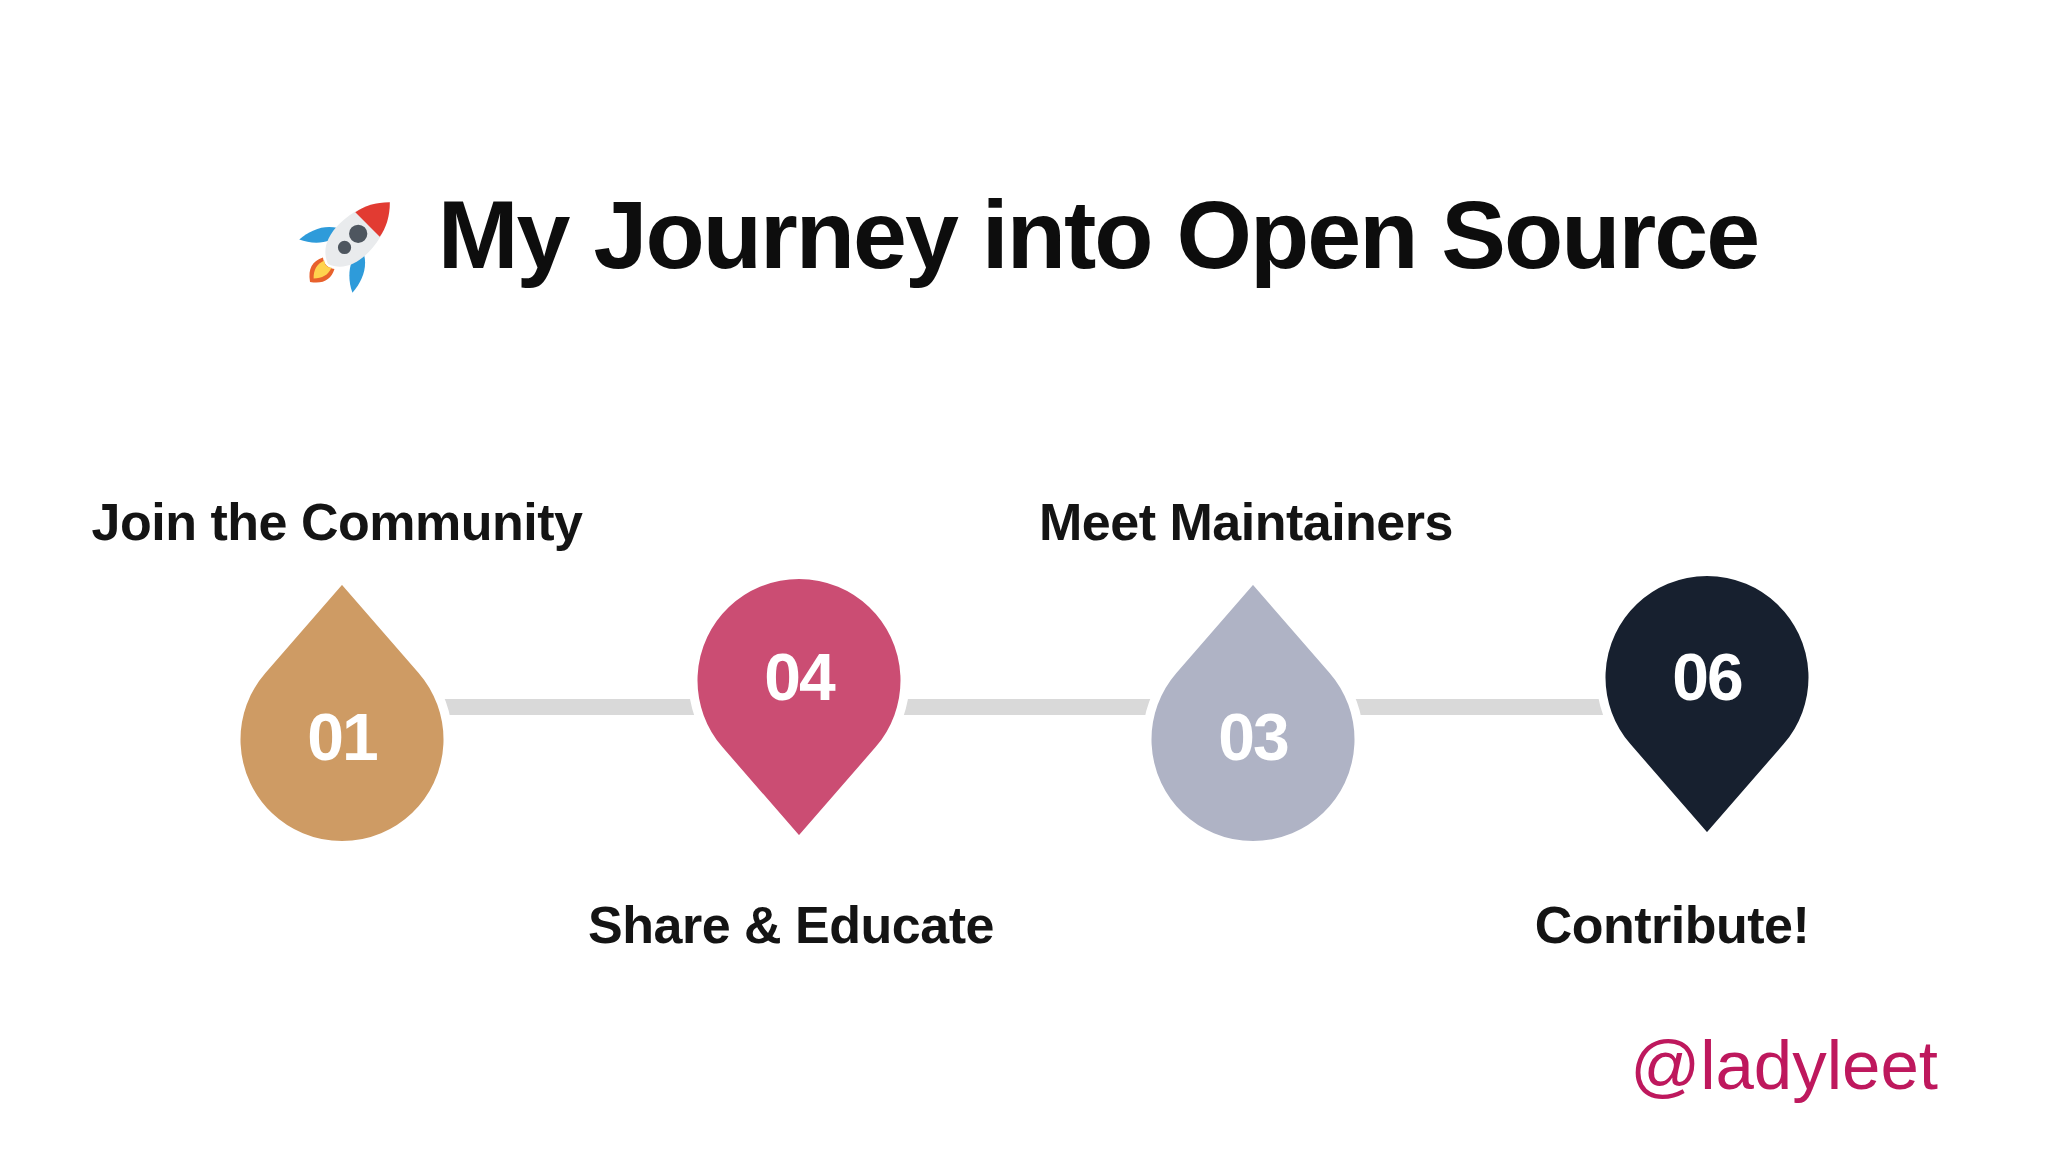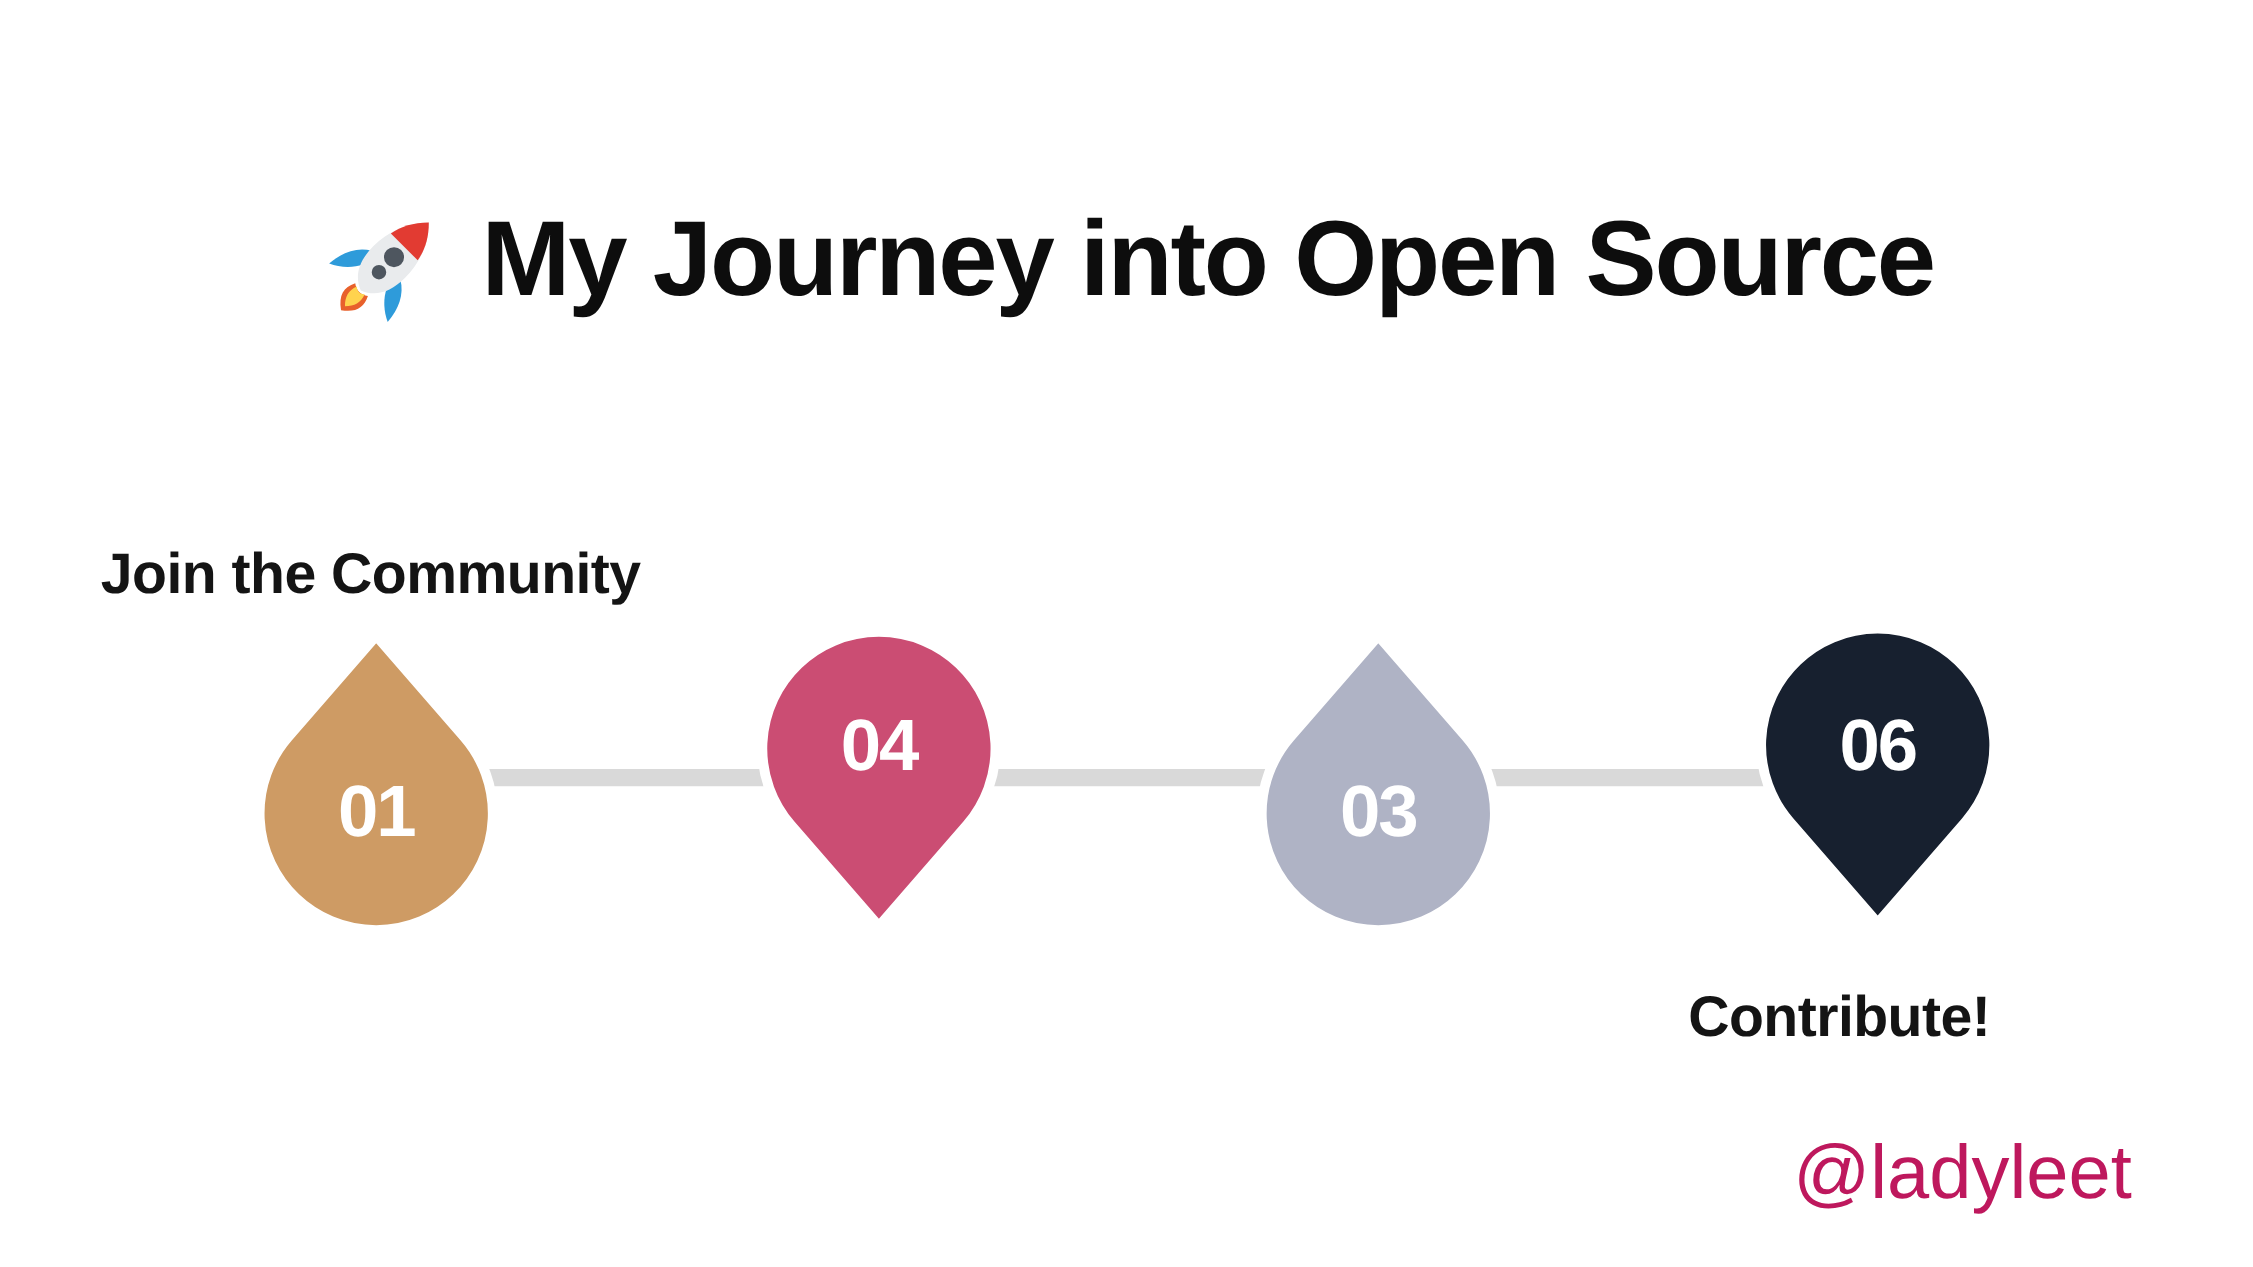--- a/index.html
+++ b/index.html
@@ -96,20 +96,22 @@
       </g>
     </svg>
     <h1>My Journey into Open Source</h1>
   </div>
 
   <svg class="connector" style="left:342px; top:699px" width="1365" height="16">
     <rect x="0" y="0" width="1365" height="16" rx="3" fill="#D9D9D9"></rect>
   </svg>
 
   <div class="step-label" style="left:337px; top:496px">Join the Community</div>
+  <div class="step-label" style="left:791px; top:899px">Share &amp; Educate</div>
+  <div class="step-label" style="left:1246px; top:496px">Meet Maintainers</div>
   <div class="step-label" style="left:1672px; top:899px">Contribute!</div>
 
   <svg class="pin" style="left:225px; top:567px" width="234" height="290" viewBox="-117 -173 234 290">
     <path d="M 0 -162 L 80 -70 A 106 106 0 1 1 -80 -70 Z" stroke="#FFFFFF" stroke-width="9" fill="#CE9B64"></path>
   </svg>
   <div class="num" style="left:342px; top:738px">01</div>
 
   <svg class="pin" style="left:682px; top:563px" width="234" height="290" viewBox="-117 -117 234 290">
     <path d="M 0 162 L -80 70 A 106 106 0 1 1 80 70 Z" stroke="#FFFFFF" stroke-width="9" fill="#CB4D73"></path>
   </svg>

